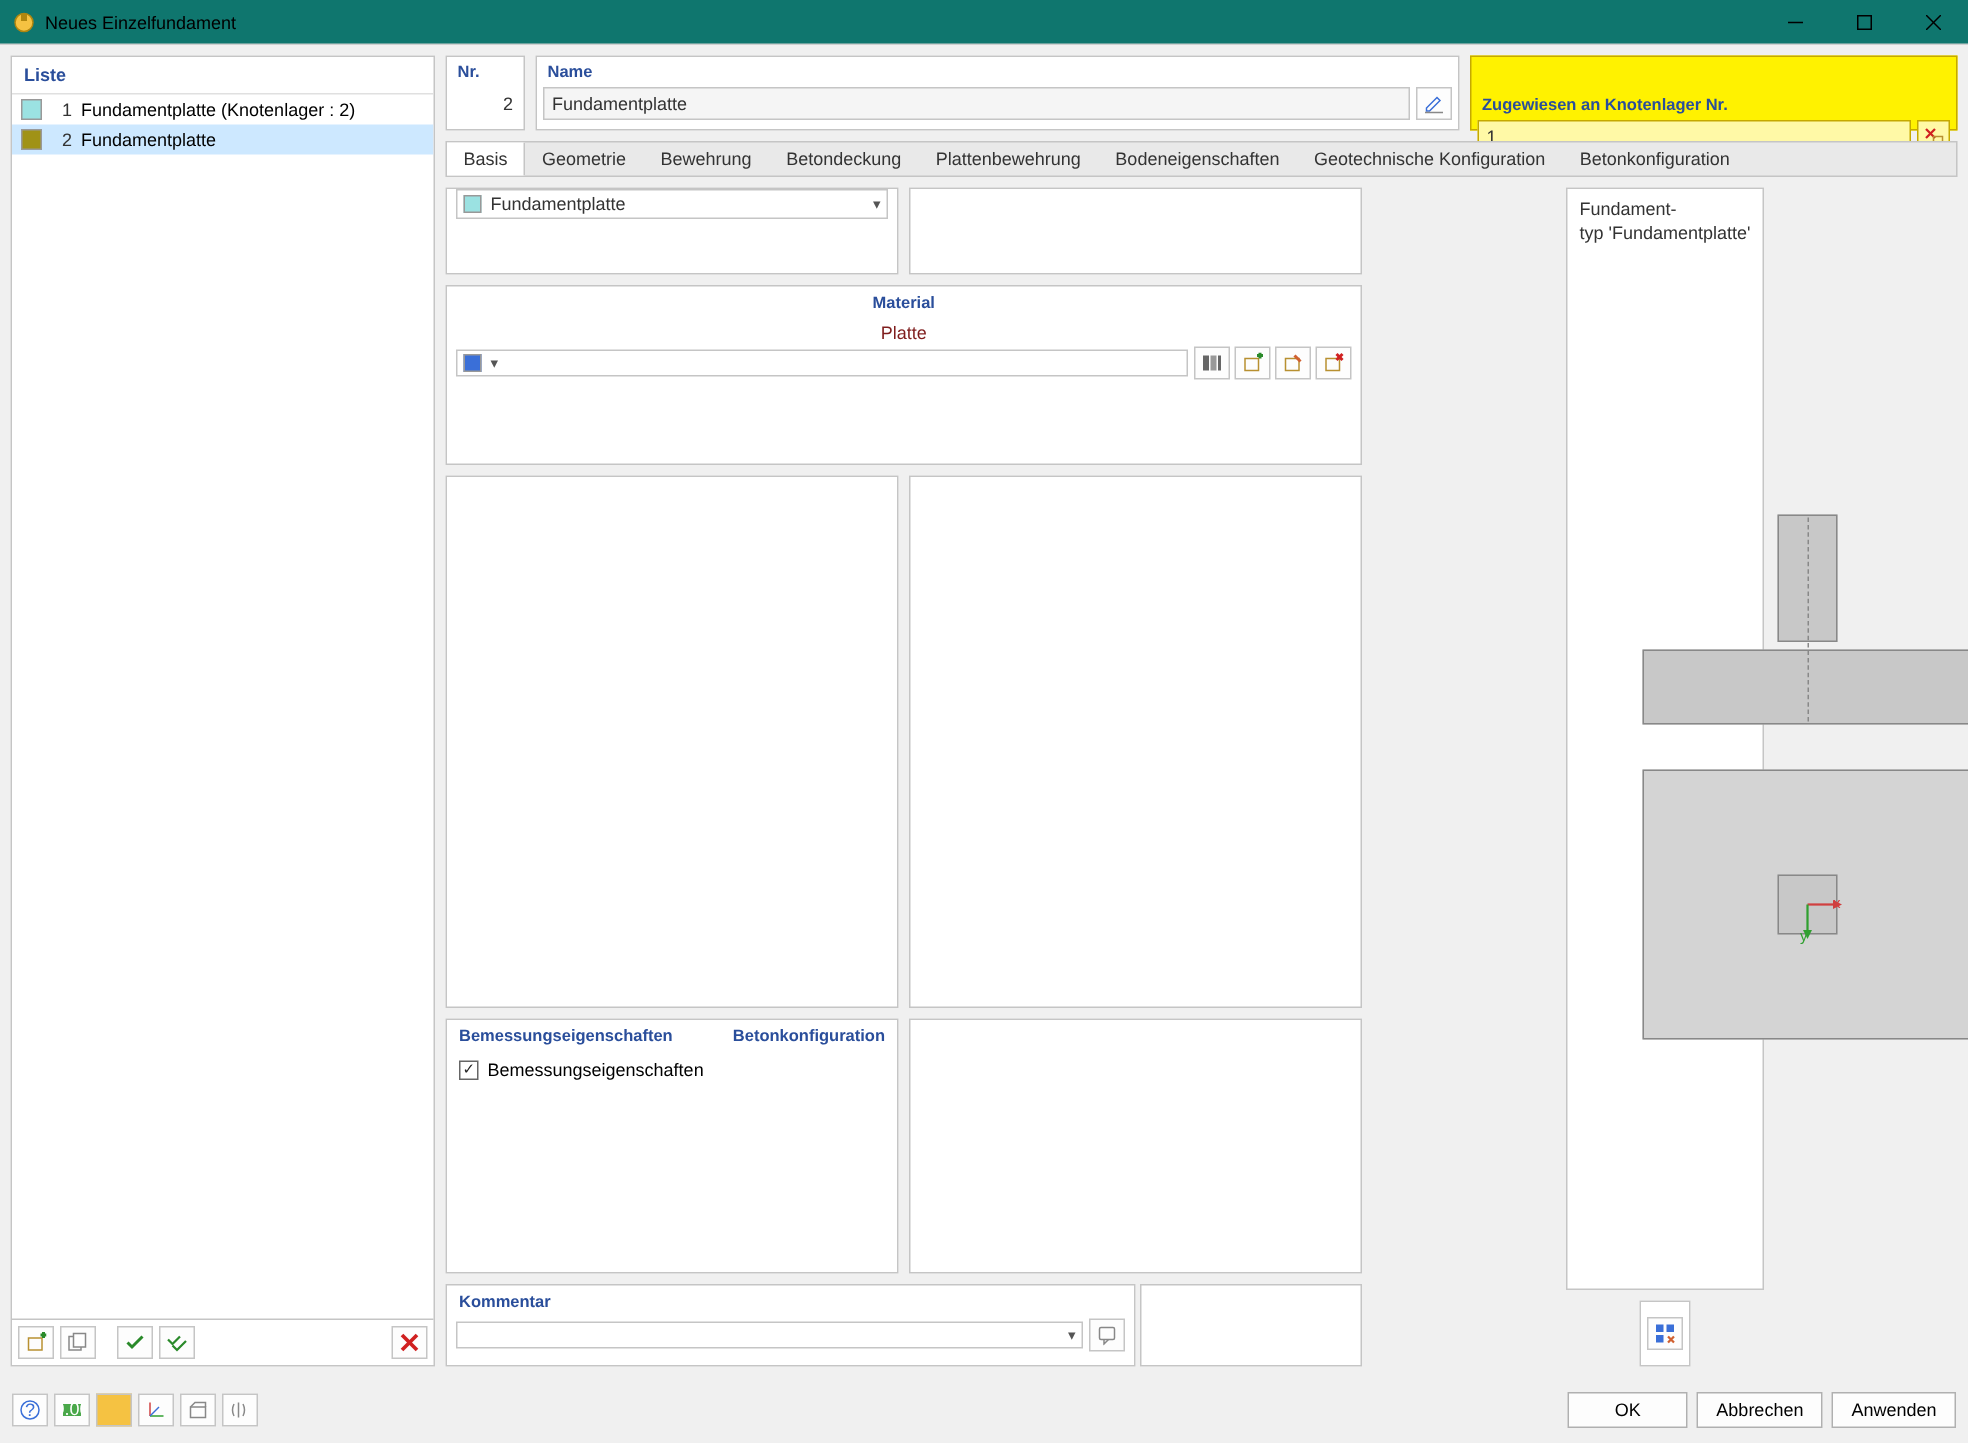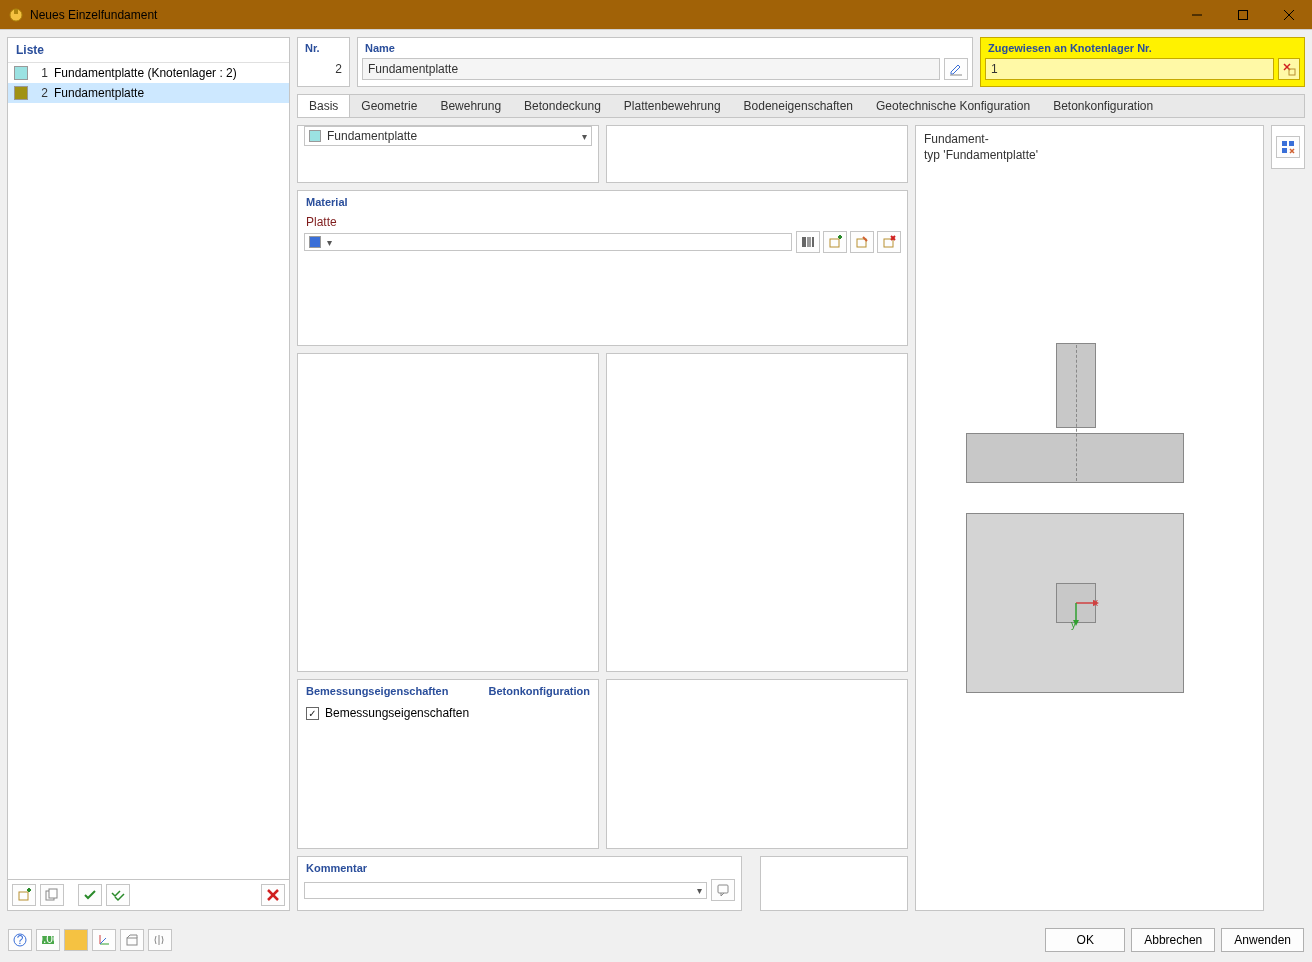--- a/index.html
+++ b/index.html
@@ -1,19 +1,19 @@
 <!DOCTYPE html>
 <html><head>
 <meta charset="utf-8">
 <style>
 * { box-sizing: border-box; margin: 0; padding: 0; font-family: 'Segoe UI', Tahoma, sans-serif; font-size: 12px; }
 body { background: #f0f0f0; width: 1312px; height: 962px; overflow: hidden; display: flex; flex-direction: column; }
 
 
-.titlebar { height: 30px; background: #a16207; display: flex; align-items: center; padding: 0 0 0 8px; border-bottom: 1px solid #d0d0d0; }
+.titlebar { height: 30px; background: #0f766e; display: flex; align-items: center; padding: 0 0 0 8px; border-bottom: 1px solid #d0d0d0; }
 .titlebar .icon-app { width: 16px; height: 16px; margin-right: 6px; display:flex; align-items:center; justify-content:center;}
 .titlebar .title { flex: 1; color: #000; }
 .titlebar .winbtn { width: 46px; height: 30px; display: flex; align-items: center; justify-content: center; }
 
 
 .main { flex: 1; display: flex; padding: 7px; gap: 7px; min-height: 0; }
 .left-pane { width: 283px; background: #fff; border: 1px solid #c5c5c5; display: flex; flex-direction: column; }
 .right-pane { flex: 1; display: flex; flex-direction: column; gap: 7px; min-height: 0; }
 
 
@@ -26,50 +26,50 @@
 .swatch.olive { background: #a09216; }
 .list-idx { width: 14px; text-align: right; color: #333; }
 
 
 .hdr-row { display: flex; gap: 7px; height: 50px; }
 .panel { background: #fff; border: 1px solid #c5c5c5; }
 .nr-box { width: 53px; }
 .name-box { flex: 1; display: flex; flex-direction: column; }
 .assign-box { width: 325px; background: #fff200; border: 1px solid #c5a900; }
 .panel-hdr { color: #2a4e9b; font-weight: 600; padding: 4px 7px; font-size: 11px; }
-.assign-box .panel-hdr { color: #2a4e9b; }
+.assign-box .panel-hdr { color: #2a4e9b; margin-top: 22px; }
 .nr-box .val { padding: 4px 7px; text-align: right; color: #333; }
 .name-in-row { display:flex; align-items:center; padding: 0 4px 4px 4px; gap:4px;}
 .name-input { flex:1; padding: 3px 5px; background: #f5f5f5; border: 1px solid #c5c5c5; color: #333; }
 .icon-btn { width: 24px; height: 22px; border: 1px solid #c5c5c5; background: #fdfdfd; display: flex; align-items: center; justify-content: center; cursor: pointer; }
 .assign-in-row { display:flex; align-items:center; padding: 0 4px 4px 4px; gap:4px; }
 .assign-input { flex:1; padding: 3px 5px; background: #fff9a6; border: 1px solid #c5a900; color: #333; }
 .assign-btn { width: 22px; height: 22px; background: #fff9a6; border: 1px solid #c5a900; display:flex; align-items:center; justify-content:center; cursor:pointer; }
 
 
 .tabs-row { display: flex; background: #e9e9e9; border: 1px solid #c5c5c5; }
 .tab { padding: 4px 11px; color: #333; cursor: pointer; border-right: 1px solid transparent; }
 .tab.active { background: #fff; border-right: 1px solid #c5c5c5; }
 
 
 .content-cols { flex: 1; display: flex; gap: 7px; min-height: 0; }
 .center-col { flex: 1; display: flex; flex-direction: column; gap: 7px; min-height: 0; }
-.preview-col { width: 390px; display: flex; flex-direction: row; gap: 7px; }
+.preview-col { width: 390px; display: flex; flex-direction: column; gap: 7px; align-items: center; }
 
 .row-two { display: flex; gap: 7px; }
 .typ-box { flex: 1; height: 58px; }
 .empty-box { flex: 1; height: 58px; }
-.material-box { height: 156px; }
+.material-box { height: 120px; text-align: center; }
 .mid-two { flex: 1; display: flex; gap: 7px; min-height: 0; }
 .mid-left { flex: 1; }
 .mid-right { flex: 1; }
 .design-box { height: 170px; display:flex; gap:7px; }
 .design-left { flex:1; }
 .design-right { flex:1; }
-.kommentar-box { height: 55px; display: flex; gap: 18px; }
+.kommentar-box { height: 55px; display: flex; gap: 3px; }
 .komm-left { flex:1; }
 .komm-right { width: 148px; }
 
 .grp-hdr { color: #2a4e9b; font-weight: 600; padding: 5px 8px; font-size: 11px; }
 .select-row { display:flex; align-items:center; padding: 0 6px 6px 6px; gap:4px; }
 .combo { flex:1; display:flex; align-items:center; padding: 2px 4px; background: #fff; border: 1px solid #c5c5c5; cursor:pointer; }
 .combo .sw { width:12px; height:12px; border:1px solid #999; margin-right:6px; }
 .combo .sw.teal{ background:#9be2e2; } .combo .sw.blue{ background:#3a6fd8; }
 .combo .txt { flex:1; color:#333; }
 .combo .chev { color:#555; font-size:10px; }

